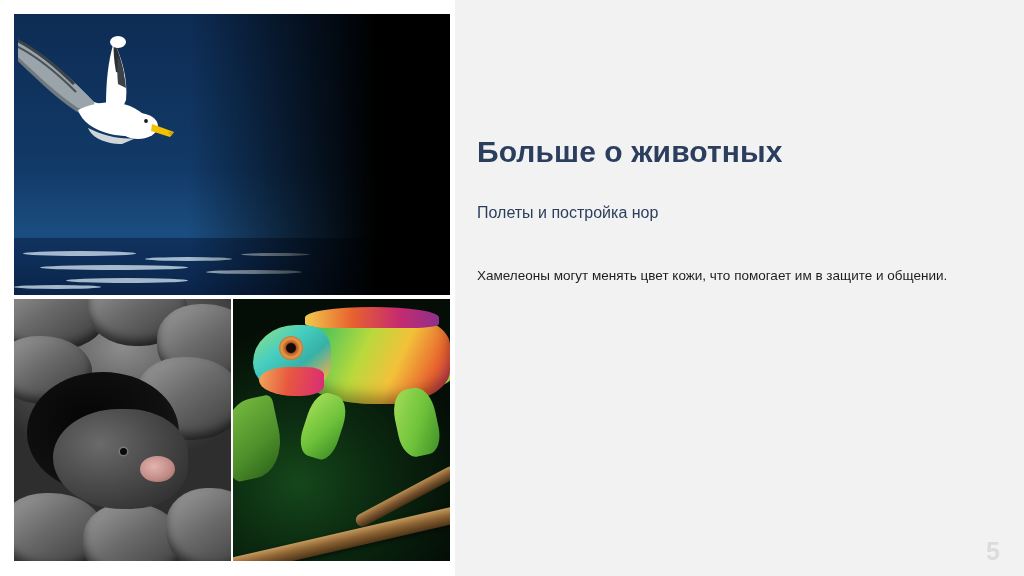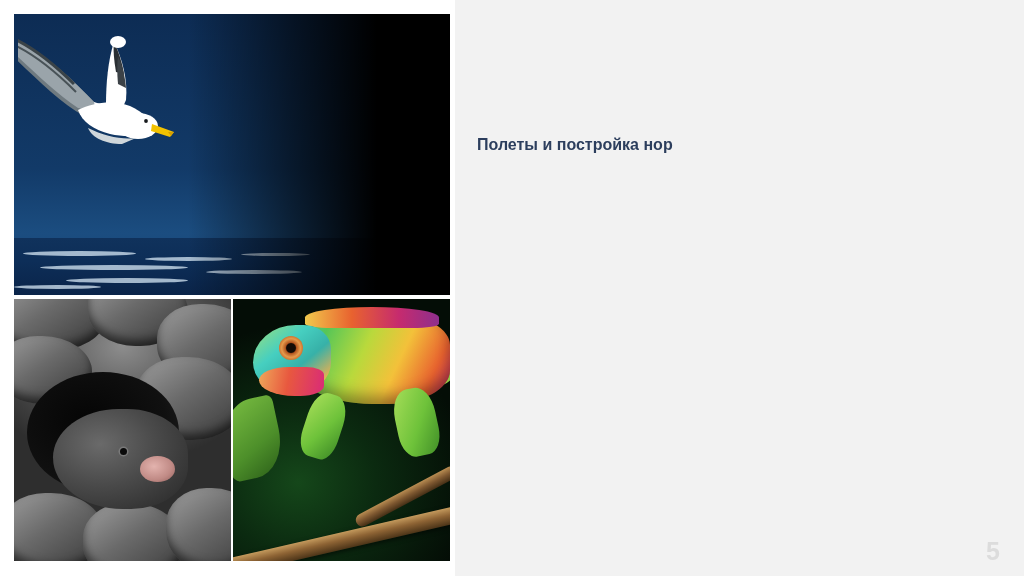--- a/index.html
+++ b/index.html
@@ -39,21 +39,21 @@
     margin: 0 0 34px 0;
     font-size: 30px;
     font-weight: bold;
     line-height: 1.12;
     color: #2c3e5d;
     letter-spacing: 0.1px;
   }
   .section-heading {
     margin: 0 0 11px 0;
     font-size: 16px;
-    font-weight: bold;
+    font-weight: normal;
     line-height: 1.2;
     color: #2c3e5d;
   }
   .section-body {
     margin: 0;
     font-size: 13.5px;
     line-height: 1.58;
     color: #1d1d1d;
   }
   .section-gap {
@@ -376,25 +376,27 @@
       <div class="cham-leg cham-leg-back"></div>
       <div class="branch"></div>
     </div>
 
   </div>
 
   <div class="content-panel">
 
     <div class="text-block">
 
+      <h1 class="slide-title">Больше о животных</h1>
 
       <h2 class="section-heading">Полеты и постройка нор</h2>
 
       <div class="section-gap"></div>
 
+      <p class="section-body">Хамелеоны могут менять цвет кожи, что помогает им в защите и общении.</p>
 
     </div>
 
     <div class="page-number">5</div>
 
   </div>
 
 </div>
 
 </body></html>

